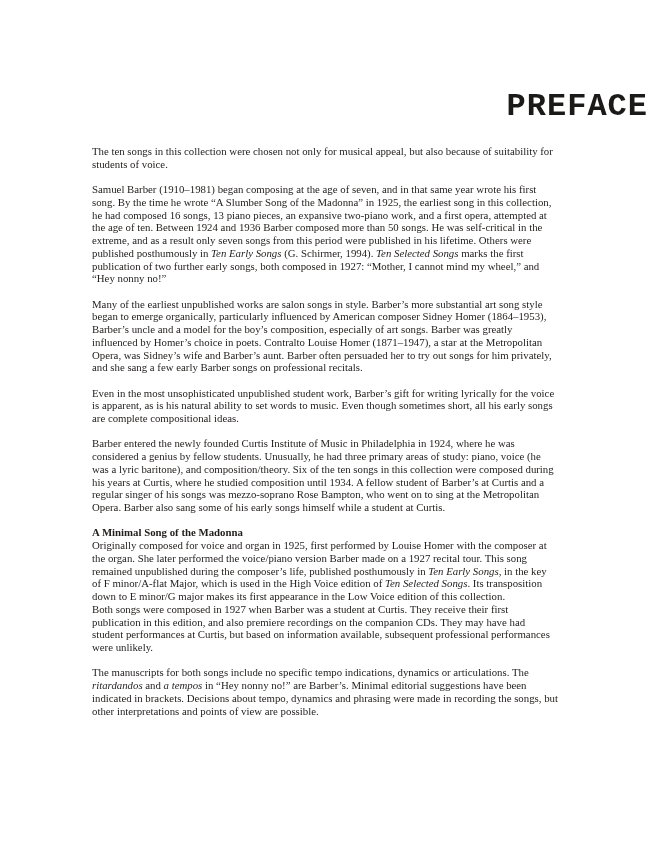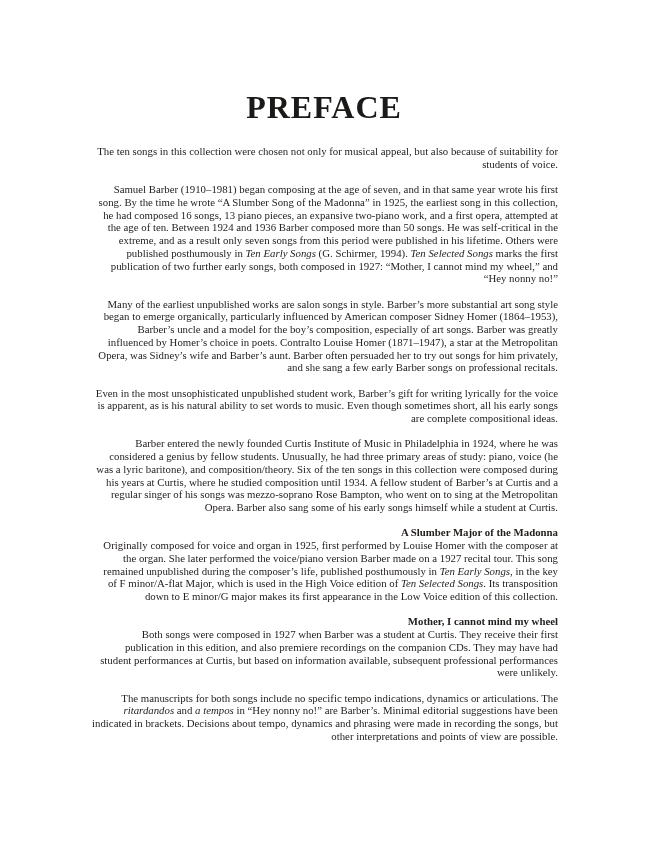--- a/index.html
+++ b/index.html
@@ -7,36 +7,36 @@
     position: relative;
     width: 648px;
     height: 864px;
     margin: 0 auto;
     background: #ffffff;
     overflow: hidden;
     color: #201d1b;
   }
   .title {
     margin: 91px 0 0 0;
-    text-align: center;
-    font-family: Liberation Serif, serif;
+    text-align: right;
+    font-family: Liberation Mono, monospace;
     font-weight: 700;
     font-size: 32px;
     line-height: 1;
     letter-spacing: 1px;
     color: #1c1a18;
   }
   .doc {
     margin: 22px 0 0 92px;
     width: 466px;
     font-family: "Liberation Serif", serif;
     font-size: 10.8px;
     line-height: 12.75px;
     color: #201d1b;
-    text-align: right;
+    text-align: left;
   }
   .doc p.block, .doc h3.block {
     margin: 12.5px 0 0 0;
     padding: 0;
     font-size: inherit;
     line-height: inherit;
   }
   .doc h3.block { font-weight: bold; }
   .doc .block.tight { margin-top: 0; }
   .doc .block:first-child { margin-top: 0; }
@@ -46,19 +46,18 @@
 <body>
 
 <div class="page">
   <h1 class="title">PREFACE</h1>
   <div class="doc">
       <p class="block"><span>The ten songs in this collection were chosen not only for musical appeal, but also because of suitability for students of voice.</span></p>
       <p class="block"><span>Samuel Barber (1910–1981) began composing at the age of seven, and in that same year wrote his first song. By the time he wrote “A Slumber Song of the Madonna” in 1925, the earliest song in this collection, he had composed 16 songs, 13 piano pieces, an expansive two-piano work, and a first opera, attempted at the age of ten. Between 1924 and 1936 Barber composed more than 50 songs. He was self-critical in the extreme, and as a result only seven songs from this period were published in his lifetime. Others were published posthumously in </span><em>Ten Early Songs</em><span> (G. Schirmer, 1994). </span><em>Ten Selected Songs</em><span> marks the first publication of two further early songs, both composed in 1927: “Mother, I cannot mind my wheel,” and “Hey nonny no!”</span></p>
       <p class="block"><span>Many of the earliest unpublished works are salon songs in style. Barber’s more substantial art song style began to emerge organically, particularly influenced by American composer Sidney Homer (1864–1953), Barber’s uncle and a model for the boy’s composition, especially of art songs. Barber was greatly influenced by Homer’s choice in poets. Contralto Louise Homer (1871–1947), a star at the Metropolitan Opera, was Sidney’s wife and Barber’s aunt. Barber often persuaded her to try out songs for him privately, and she sang a few early Barber songs on professional recitals.</span></p>
       <p class="block"><span>Even in the most unsophisticated unpublished student work, Barber’s gift for writing lyrically for the voice is apparent, as is his natural ability to set words to music. Even though sometimes short, all his early songs are complete compositional ideas.</span></p>
       <p class="block"><span>Barber entered the newly founded Curtis Institute of Music in Philadelphia in 1924, where he was considered a genius by fellow students. Unusually, he had three primary areas of study: piano, voice (he was a lyric baritone), and composition/theory. Six of the ten songs in this collection were composed during his years at Curtis, where he studied composition until 1934. A fellow student of Barber’s at Curtis and a regular singer of his songs was mezzo-soprano Rose Bampton, who went on to sing at the Metropolitan Opera. Barber also sang some of his early songs himself while a student at Curtis.</span></p>
-      <h3 class="block"><span>A Slumber Major of the Madonna</span></h3>
+      <h3 class="block"><span>A Minimal Song of the Madonna</span></h3>
       <p class="block tight"><span>Originally composed for voice and organ in 1925, first performed by Louise Homer with the composer at the organ. She later performed the voice/piano version Barber made on a 1927 recital tour. This song remained unpublished during the composer’s life, published posthumously in </span><em>Ten Early Songs</em><span>, in the key of F minor/A-flat Major, which is used in the High Voice edition of </span><em>Ten Selected Songs</em><span>. Its transposition down to E minor/G major makes its first appearance in the Low Voice edition of this collection.</span></p>
-      <h3 class="block"><span>Mother, I cannot mind my wheel</span></h3>
       <p class="block tight"><span>Both songs were composed in 1927 when Barber was a student at Curtis. They receive their first publication in this edition, and also premiere recordings on the companion CDs. They may have had student performances at Curtis, but based on information available, subsequent professional performances were unlikely.</span></p>
       <p class="block"><span>The manuscripts for both songs include no specific tempo indications, dynamics or articulations. The </span><em>ritardandos</em><span> and </span><em>a tempos</em><span> in “Hey nonny no!” are Barber’s. Minimal editorial suggestions have been indicated in brackets. Decisions about tempo, dynamics and phrasing were made in recording the songs, but other interpretations and points of view are possible.</span></p>
     </div>
 </div>
 
 </body></html>

